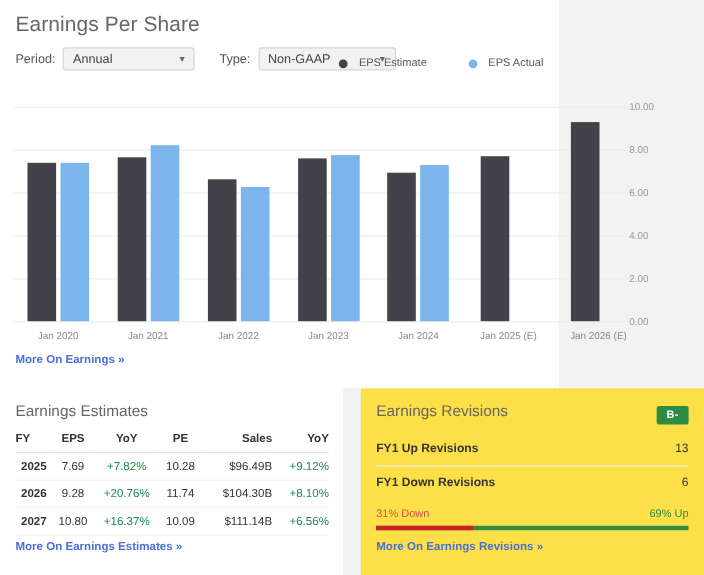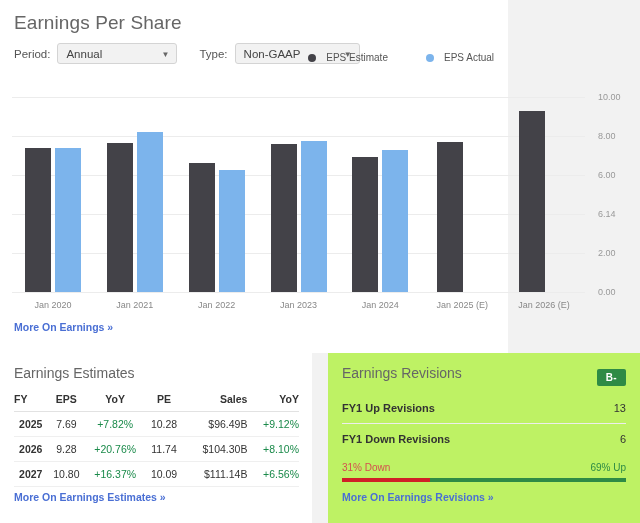--- a/index.html
+++ b/index.html
@@ -57,21 +57,21 @@
   
   #plot {
     position:absolute; left:0; top:85px;
     width:640px; height:215px;
   }
   .gridline {
     position:absolute; left:12px; width:573px; height:1px;
     background:#ececec;
   }
   .ytick {
-    position:absolute; left:598px;
+    position:absolute; left:572px;
     font-size:9px; color:#999;
     transform:translateY(-50%);
   }
   .bar {
     position:absolute; bottom:0; width:26px;
   }
   .bar.est  { background:#434248; }
   .bar.act  { background:#7cb4ec; }
 
   .xlabels {
@@ -85,21 +85,21 @@
   .morelink {
     position:absolute; font-size:10.5px; font-weight:bold;
     color:#4a6fd4; text-decoration:none;
   }
   #chart-more { left:14px; top:321px; }
 
   
   #bottom { display:flex; width:640px; height:170px; }
   #est-panel { width:312px; background:#ffffff; position:relative; }
   .gap { width:16px; background:#f2f2f2; }
-  #rev-panel { width:312px; background:#bef264; position:relative; }
+  #rev-panel { width:312px; background:#fde047; position:relative; }
 
   .sub-title {
     font-size:14px; color:#666; font-weight:400;
     padding:12px 0 0 14px;
   }
 
   table.est {
     width:285px; margin:12px 0 0 14px;
     border-collapse:collapse;
     font-size:10.5px;
@@ -185,21 +185,21 @@
         <span>EPS Actual</span>
       </div>
     </div>
 
   <div id="plot">
       <div class="gridline" style="top: 207px;"></div>
       <div class="ytick" style="top: 207px;">0.00</div>
       <div class="gridline" style="top: 168px;"></div>
       <div class="ytick" style="top: 168px;">2.00</div>
       <div class="gridline" style="top: 129px;"></div>
-      <div class="ytick" style="top: 129px;">6.14</div>
+      <div class="ytick" style="top: 129px;">4.00</div>
       <div class="gridline" style="top: 90px;"></div>
       <div class="ytick" style="top: 90px;">6.00</div>
       <div class="gridline" style="top: 51px;"></div>
       <div class="ytick" style="top: 51px;">8.00</div>
       <div class="gridline" style="top: 12px;"></div>
       <div class="ytick" style="top: 12px;">10.00</div>
       <div class="bar est" style="left: 24.9286px; height: 143.91px; bottom: auto; top: 63.09px; position: absolute;"></div>
       <div class="bar act" style="left: 54.9286px; top: 63.09px; height: 143.91px; bottom: auto; position: absolute;"></div>
       <div class="bar est" style="left: 106.786px; height: 148.98px; bottom: auto; top: 58.02px; position: absolute;"></div>
       <div class="bar act" style="left: 136.786px; top: 46.905px; height: 160.095px; bottom: auto; position: absolute;"></div>

